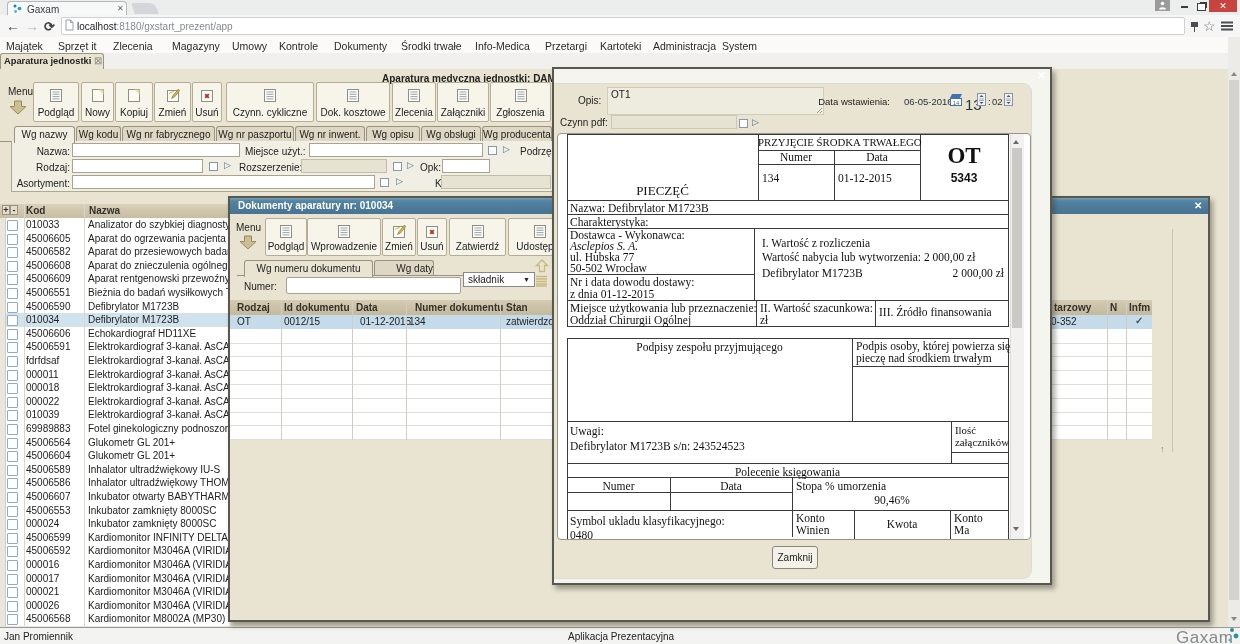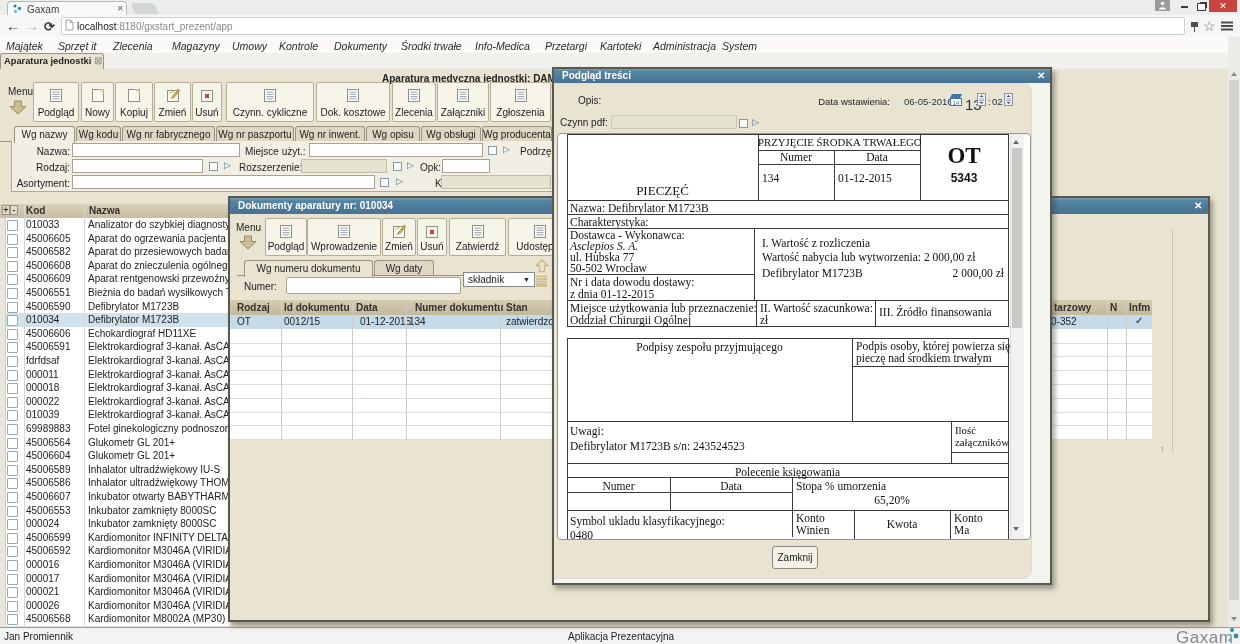--- a/index.html
+++ b/index.html
@@ -16,21 +16,21 @@
 #urlbox{left:61px;top:17px;width:1122px;height:16px;background:#fff;border:1px solid #cdcfd2;border-radius:2px;}
 #urltxt{left:77px;top:21px;font-size:10px;color:#202124;}
 #urltxt span{color:#868a8e;}
 .navicon{font-size:13px;color:#5a5e63;}
 #btnclose{left:1209px;top:0;width:28px;height:12px;background:#c8453f;color:#fff;text-align:center;font-size:9px;line-height:12px;}
 #btnmax{left:1197px;top:3px;width:7px;height:6px;border:1px solid #3c3c3c;background:#fff;box-shadow:2px -2px 0 -1px #3c3c3c;}
 #btnmin{left:1181px;top:6px;width:7px;height:2px;background:#3c3c3c;}
 #btnprof{left:1155px;top:0px;width:15px;height:11px;background:#9b9b9b;}
 
 #menubar{left:0;top:37px;width:1240px;height:16px;background:#fbfaf8;color:#2a2a2a;font-size:10.5px;}
-#menubar span{position:absolute;top:3px;font-style:italic;}
+#menubar span{position:absolute;top:3px;}
 
 #apptabrow{left:0;top:53px;width:1240px;height:16px;background:#f1f0ec;border-bottom:1px solid #9a9384;}
 #apptab{left:10px;top:0px;width:102px;height:15px;background:#e9e4d1;border:1px solid #9a9384;border-bottom:none;border-radius:3px 3px 0 0;}
 #apptab .t{position:absolute;left:4px;top:2px;font-weight:bold;}
 
 #content{left:0;top:69px;width:1228px;height:558px;background:#e9e4d1;}
 
 #pagescroll{left:1228px;top:37px;width:12px;height:607px;background:#ecebe7;}
 #pagescroll .thumb{position:absolute;left:1px;top:43px;width:10px;height:520px;background:#d4d2cd;}
 .sarrow{position:absolute;width:0;height:0;border-left:3px solid transparent;border-right:3px solid transparent;}
@@ -463,21 +463,21 @@
       <div class="lbl">Zatwierdź</div>
     </div>
  <div class="tbtn" style="left:278px;top:20px;width:62px;height:36px">
       <svg width="16" height="15" viewBox="0 0 16 15">
         <rect x="2.5" y="1.5" width="11" height="12" fill="#fdfdf8" stroke="#8f8f85"></rect>
         <path d="M4.5 4h7M4.5 6.3h7M4.5 8.6h7M4.5 10.9h7" stroke="#8d98a5" stroke-width="0.9"></path>
       </svg>
       <div class="lbl">Udostępnij</div>
     </div>
  <div class="ftab active" style="position:absolute;left:14px;top:62px;width:127px;background:#e9e4d1;">Wg numeru dokumentu</div>
- <div class="ftab" style="position:absolute;left:144px;top:62px;width:58px;">Wg daty</div>
+ <div class="ftab" style="position:absolute;left:144px;top:62px;width:58px;text-align:right;">Wg daty</div>
  <div style="position:absolute;left:7px;top:77px;width:274px;height:1px;background:#9a9384"></div>
  <div class="flabel" style="left:14px;top:83px">Numer:</div>
  <div style="position:absolute;left:56px;top:79px;width:173px;height:15px;background:#fff;border:1px solid #a9a291;border-radius:2px"></div>
  <div style="position:absolute;left:233px;top:74px;width:66px;height:13px;background:#fff;border:1px solid #888;font-size:10px;padding-left:4px;line-height:13px">składnik<span style="position:absolute;right:4px;top:0px;font-size:7px">▼</span></div>
  <svg class="ab" style="left:305px;top:61px" width="14" height="14">
       <path d="M7 1 L12.5 6.5 L9.5 6.5 L9.5 12.5 L4.5 12.5 L4.5 6.5 L1.5 6.5 Z" fill="none" stroke="#cbb87e" stroke-width="1.3"></path>
     </svg>
  <svg class="ab" style="left:305px;top:77px" width="13" height="12">
       <path d="M1 1.5h11M1 4h11M1 6.5h11M1 9h11M1 11h11" stroke="#cbb87e" stroke-width="1.3"></path>
     </svg>
@@ -517,25 +517,25 @@
  <div style="position:absolute;left:176px;top:102px;width:1px;height:140px;background:#cfcdc6"></div>
  <div style="position:absolute;left:270px;top:102px;width:1px;height:140px;background:#cfcdc6"></div>
  <div style="position:absolute;left:877px;top:102px;width:1px;height:140px;background:#cfcdc6"></div>
  <div style="position:absolute;left:896px;top:102px;width:1px;height:140px;background:#cfcdc6"></div>
  <div style="position:absolute;left:942px;top:31px;width:1px;height:223px;background:#c9c4b0"></div>
  <div style="position:absolute;left:930px;top:246px;color:#8a877c;font-size:9px">↑</div>
 </div>
 
 <div class="dialog" id="dlg1" style="left:552px;top:67px;width:496px;height:514px;background:#f5f5f0;">
  <div style="position:absolute;left:0px;top:14px;width:477px;height:494px;background:#e9e4d1;border-radius:0 9px 9px 0;border:1px solid #dddbd2;border-left:none"></div>
- <div class="dtitle" style="height:14px">
-      <span class="tx" style="top:1px">Podgląd treści</span>
-    </div>
  <div class="dx" style="left:483px;top:1px;">✕</div>
  <div class="flabel" style="left:24px;top:26px">Opis:</div>
+ <div style="position:absolute;left:53px;top:18px;width:209px;height:24px;background:#edecdf;border:1px solid #cfccba;font-size:10px;padding:1px 3px">OT1<svg width="7" height="7" style="position:absolute;right:0;bottom:0">
+        <path d="M6 1 L1 6 M6 4 L4 6" stroke="#9a9a8a" stroke-width="1"></path>
+      </svg></div>
  <div class="flabel" style="left:254px;top:27px;width:82px;text-align:right;font-size:9.5px;white-space:nowrap">Data wstawienia:</div>
  <div class="flabel" style="left:350px;top:27px;font-size:9.5px;color:#26323e">06-05-2016</div>
  <svg class="ab" style="left:395px;top:23px" width="14" height="14">
       <path d="M1 6 L3 2 L13 2 L11 6 Z" fill="#4472b0"></path>
       <rect x="1.5" y="6.5" width="11" height="7" fill="#fff" stroke="#4472b0"></rect>
       <text x="7" y="13" font-size="6" fill="#4472b0" text-anchor="middle" font-family="Liberation Sans">14</text>
     </svg>
  <div class="flabel" style="left:411px;top:27px;font-size:15px;color:#26323e">13</div>
  <svg class="ab" style="left:423px;top:24px" width="9" height="13">
       <rect x="0.5" y="0.5" width="8" height="12" fill="#eef0f4" stroke="#8a94a8"></rect>
@@ -612,21 +612,21 @@
 <div style="position:absolute;left:393px;top:318px;width:57px;height:1px;background:#3a3a3a"></div>
 <div style="position:absolute;left:9px;top:329px;width:441px;height:1px;background:#3a3a3a"></div>
 <div style="position:absolute;left:9px;top:332px;width:441px;text-align:center;">Polecenie księgowania</div>
 <div style="position:absolute;left:9px;top:343px;width:441px;height:1px;background:#3a3a3a"></div>
 <div style="position:absolute;left:112px;top:343px;width:1px;height:33px;background:#3a3a3a"></div>
 <div style="position:absolute;left:234px;top:343px;width:1px;height:60px;background:#3a3a3a"></div>
 <div style="position:absolute;left:9px;top:346px;width:103px;text-align:center;">Numer</div>
 <div style="position:absolute;left:112px;top:346px;width:122px;text-align:center;">Data</div>
 <div style="position:absolute;left:238px;top:346px;">Stopa % umorzenia</div>
 <div style="position:absolute;left:9px;top:358px;width:226px;height:1px;background:#3a3a3a"></div>
-<div style="position:absolute;left:238px;top:360px;width:192px;text-align:center;">65,20%</div>
+<div style="position:absolute;left:238px;top:360px;width:192px;text-align:center;">90,46%</div>
 <div style="position:absolute;left:9px;top:376px;width:441px;height:1px;background:#3a3a3a"></div>
 <div style="position:absolute;left:12px;top:381px;">Symbol ukladu klasyfikacyjnego:</div>
 <div style="position:absolute;left:12px;top:395px;">0480</div>
 <div style="position:absolute;left:238px;top:378px;">Konto</div>
 <div style="position:absolute;left:238px;top:390px;">Winien</div>
 <div style="position:absolute;left:296px;top:376px;width:1px;height:29px;background:#3a3a3a"></div>
 <div style="position:absolute;left:296px;top:384px;width:96px;text-align:center;">Kwota</div>
 <div style="position:absolute;left:392px;top:376px;width:1px;height:29px;background:#3a3a3a"></div>
 <div style="position:absolute;left:396px;top:378px;">Konto</div>
 <div style="position:absolute;left:396px;top:390px;">Ma</div>

